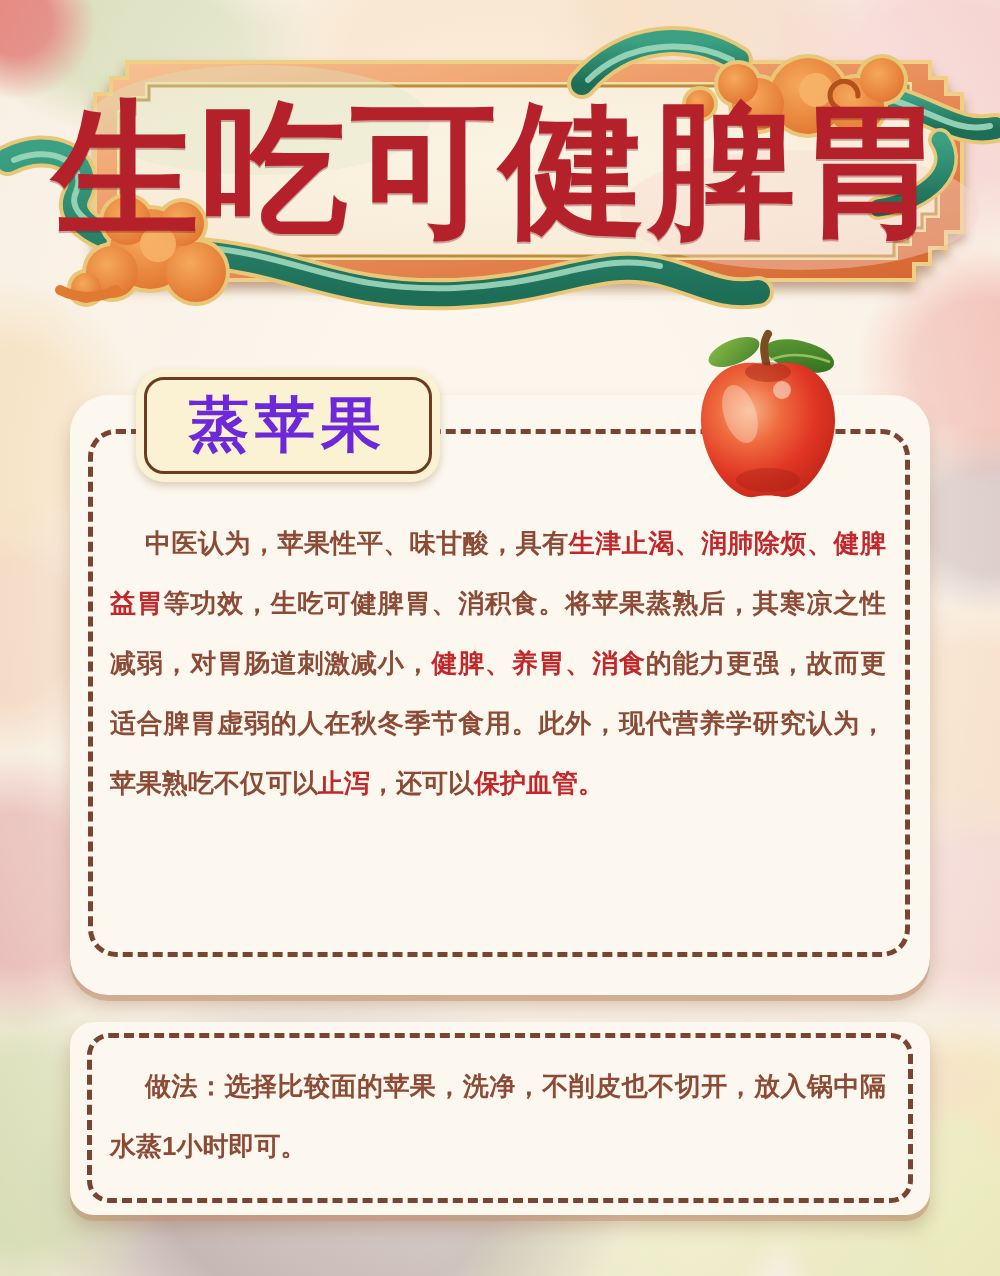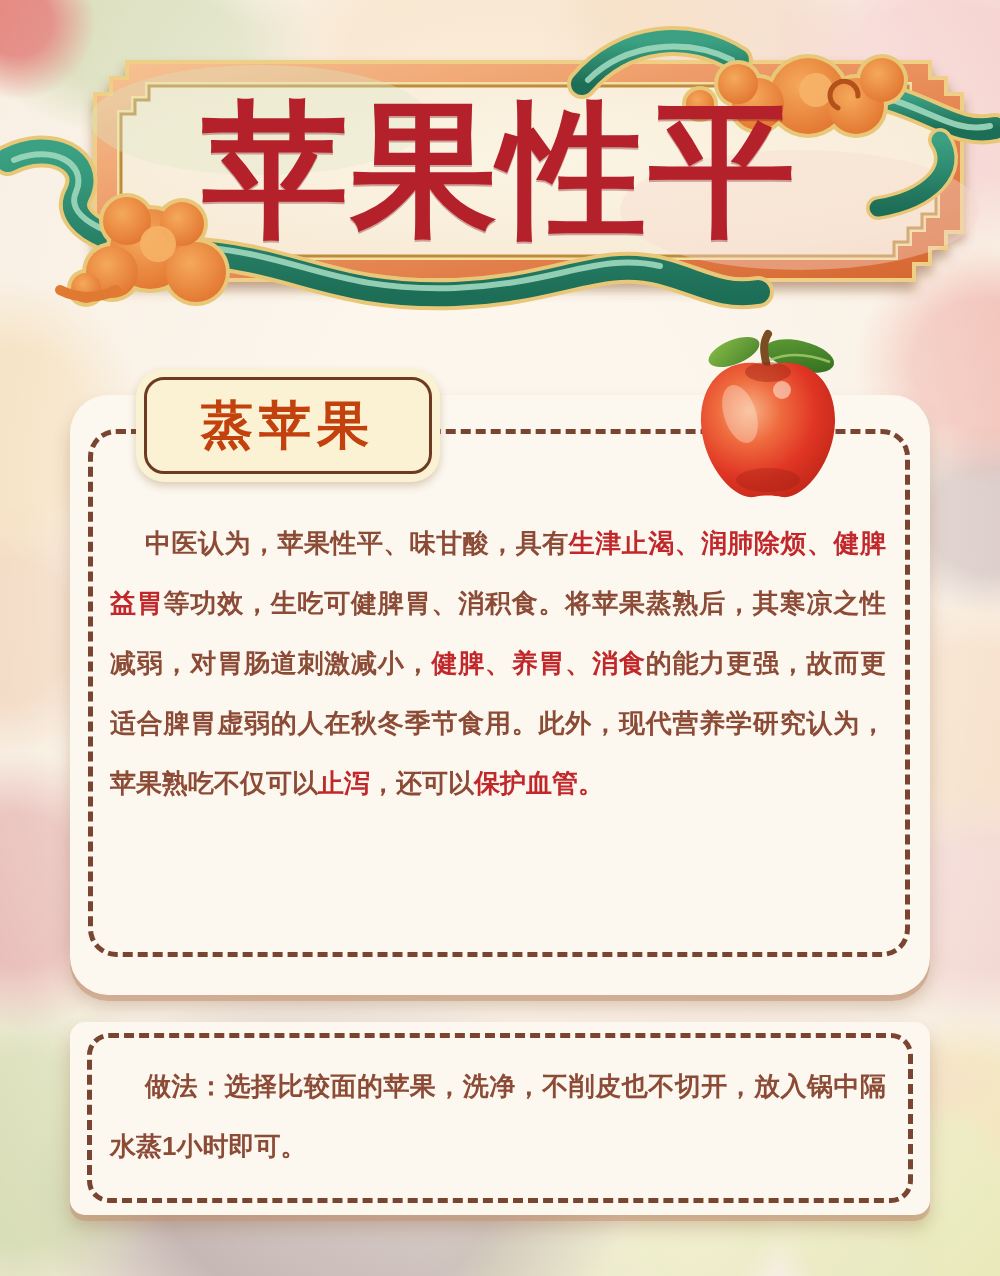--- a/index.html
+++ b/index.html
@@ -52,37 +52,37 @@
     font-size:146px;font-weight:900;letter-spacing:3px;white-space:nowrap;
     color:#b5212a;text-shadow:0 2px 0 rgba(122,18,24,.35);
   }
   
   .card{
     position:absolute;left:70px;width:860px;background:#fcf8ef;
     border-radius:38px;z-index:2;
     box-shadow:0 6px 0 rgba(196,150,116,.55), 0 12px 18px rgba(141,92,58,.3);
   }
   .main-card{top:395px;height:600px;}
-  .method-card{top:1022px;height:193px;border-radius:15px;}
+  .method-card{top:1022px;height:193px;border-radius:24px;}
   .dashed{
     position:absolute;border:5px dashed #7a4530;border-radius:28px;pointer-events:none;
   }
   .main-card .dashed{left:18px;right:20px;top:34px;bottom:38px;}
   .method-card .dashed{left:17px;right:17px;top:11px;bottom:12px;border-radius:22px;}
   .tab{
     position:absolute;left:66px;top:-26px;width:304px;height:113px;
     background:#fbf1d3;border-radius:28px;z-index:3;
     display:flex;align-items:center;justify-content:center;
     box-shadow:0 4px 9px rgba(150,100,60,.3);
   }
   .tab::before{
     content:"";position:absolute;inset:8px;border:3px solid #6e3b22;border-radius:20px;
   }
   .tab-label{
-    position:relative;font-size:52px;font-weight:800;letter-spacing:6px;color:#c2410c;
+    position:relative;font-size:60px;font-weight:800;letter-spacing:6px;color:#6d28d9;
   }
   .body-text{
     margin:0;position:absolute;left:40px;right:44px;top:118px;
     font-size:26px;line-height:60px;font-weight:700;
     color:#8c4b36;text-align:justify;text-indent:1.35em;
   }
   .method-card .body-text{position:static;padding:34px 44px 0 40px;}
   .hl{color:#c1282b;}
   .tx{color:#8c4b36;}
   
@@ -190,21 +190,21 @@
             <circle cx="758" cy="104" r="26"></circle>
           <circle cx="856" cy="106" r="28"></circle>
             <circle cx="882" cy="80" r="22"></circle>
           <circle cx="738" cy="84" r="20"></circle>
             <circle cx="700" cy="104" r="14"></circle>
         </g>
         <circle cx="816" cy="90" r="17" fill="#f5b267" opacity="0.95"></circle>
         <path d="M838,108 a14,14 0 1 1 20,-12" fill="none" stroke="#b4511b" stroke-width="5" stroke-linecap="round"></path>
       </g>
     </svg>
-    <div class="banner-title">苹果性平</div>
+    <div class="banner-title">生吃可健脾胃</div>
   </header>
 
   <section class="card main-card">
     <div class="dashed"></div>
     <div class="tab">
       <span class="tab-label">蒸苹果</span>
     </div>
     <p class="body-text"><span class="tx">中医认为，苹果性平、味甘酸，具有</span><span class="hl">生津止渴、润肺除烦、健脾益胃</span><span class="tx">等功效，生吃可健脾胃、消积食。将苹果蒸熟后，其寒凉之性减弱，对胃肠道刺激减小，</span><span class="hl">健脾、养胃、消食</span><span class="tx">的能力更强，故而更适合脾胃虚弱的人在秋冬季节食用。此外，现代营养学研究认为，苹果熟吃不仅可以</span><span class="hl">止泻</span><span class="tx">，还可以</span><span class="hl">保护血管。</span></p>
   </section>
 

